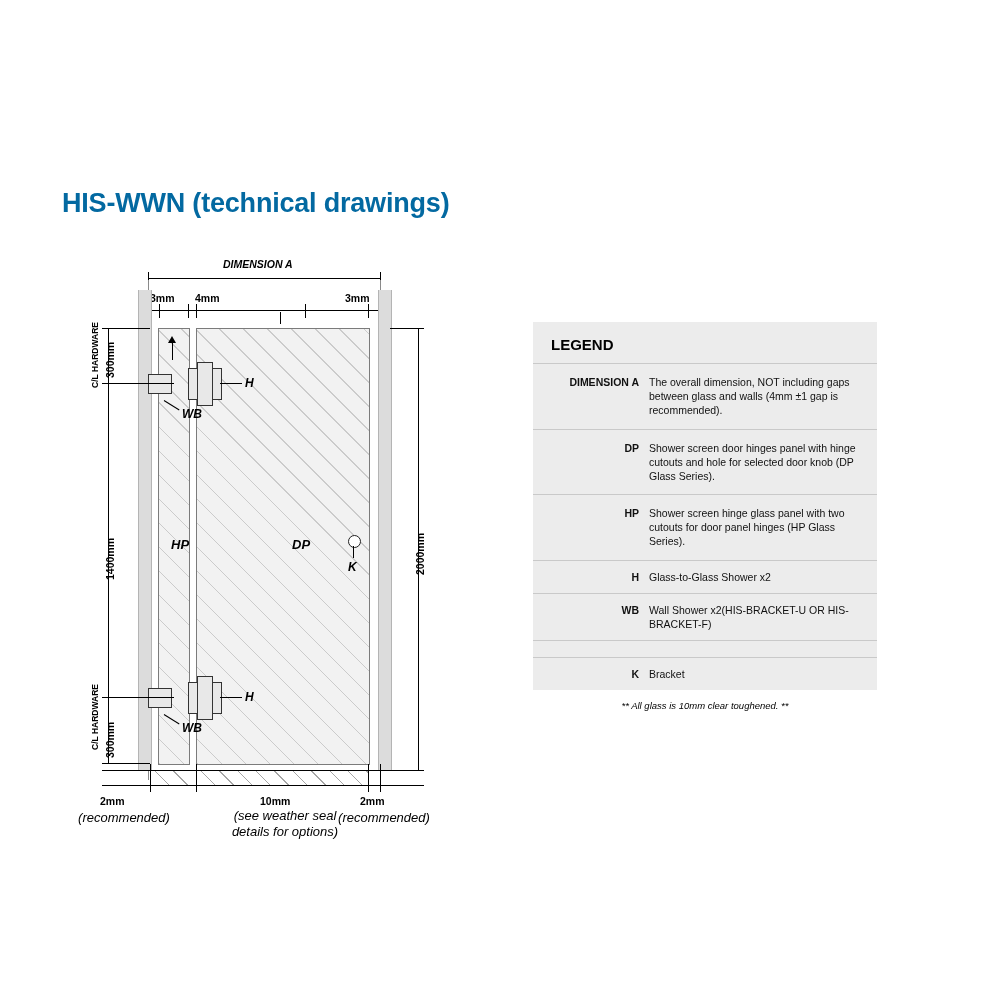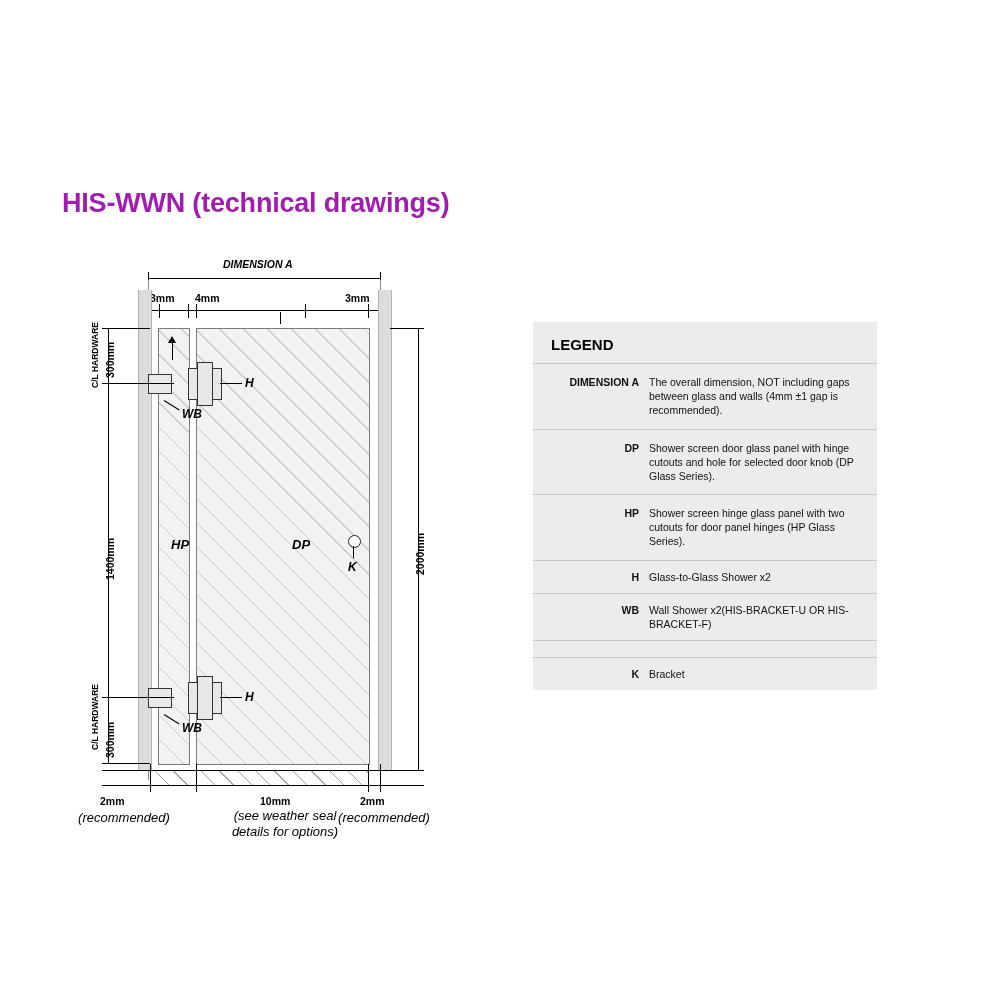--- a/index.html
+++ b/index.html
@@ -20,21 +20,21 @@
     left: 0; top: 0;
     width: 1000px; height: 1000px;
   }
   .title {
     position: absolute;
     left: 62px;
     top: 188px;
     font-size: 27px;
     font-weight: bold;
     letter-spacing: -0.2px;
-    color: #a21caf;
+    color: #0369a1;
     white-space: nowrap;
     text-align: center;
   }
 
   
   .drawing {
     position: absolute;
     left: 60px;
     top: 250px;
     width: 420px;
@@ -306,21 +306,21 @@
   <div class="legend">
     <div class="legend-title">LEGEND</div>
     <table>
       <tbody>
         <tr class="tall">
           <td class="key">DIMENSION A</td>
           <td class="desc">The overall dimension, NOT including gaps between glass and walls (4mm ±1 gap is recommended).</td>
         </tr>
         <tr class="tall">
           <td class="key">DP</td>
-          <td class="desc">Shower screen door glass panel with hinge cutouts and hole for selected door knob (DP Glass Series).</td>
+          <td class="desc">Shower screen door hinges panel with hinge cutouts and hole for selected door knob (DP Glass Series).</td>
         </tr>
         <tr class="tall">
           <td class="key">HP</td>
           <td class="desc">Shower screen hinge glass panel with two cutouts for door panel hinges (HP Glass Series).</td>
         </tr>
         <tr>
           <td class="key">H</td>
           <td class="desc">Glass-to-Glass Shower x2</td>
         </tr>
         <tr>
@@ -329,15 +329,18 @@
         </tr>
         <tr class="spacer">
           <td colspan="2"></td>
         </tr>
         <tr>
           <td class="key">K</td>
           <td class="desc">Bracket</td>
         </tr>
       </tbody>
     </table>
+    <div class="legend-foot">
+      <div class="legend-note">** All glass is 10mm clear toughened. **</div>
+    </div>
   </div>
 
 </div>
 
 </body></html>

